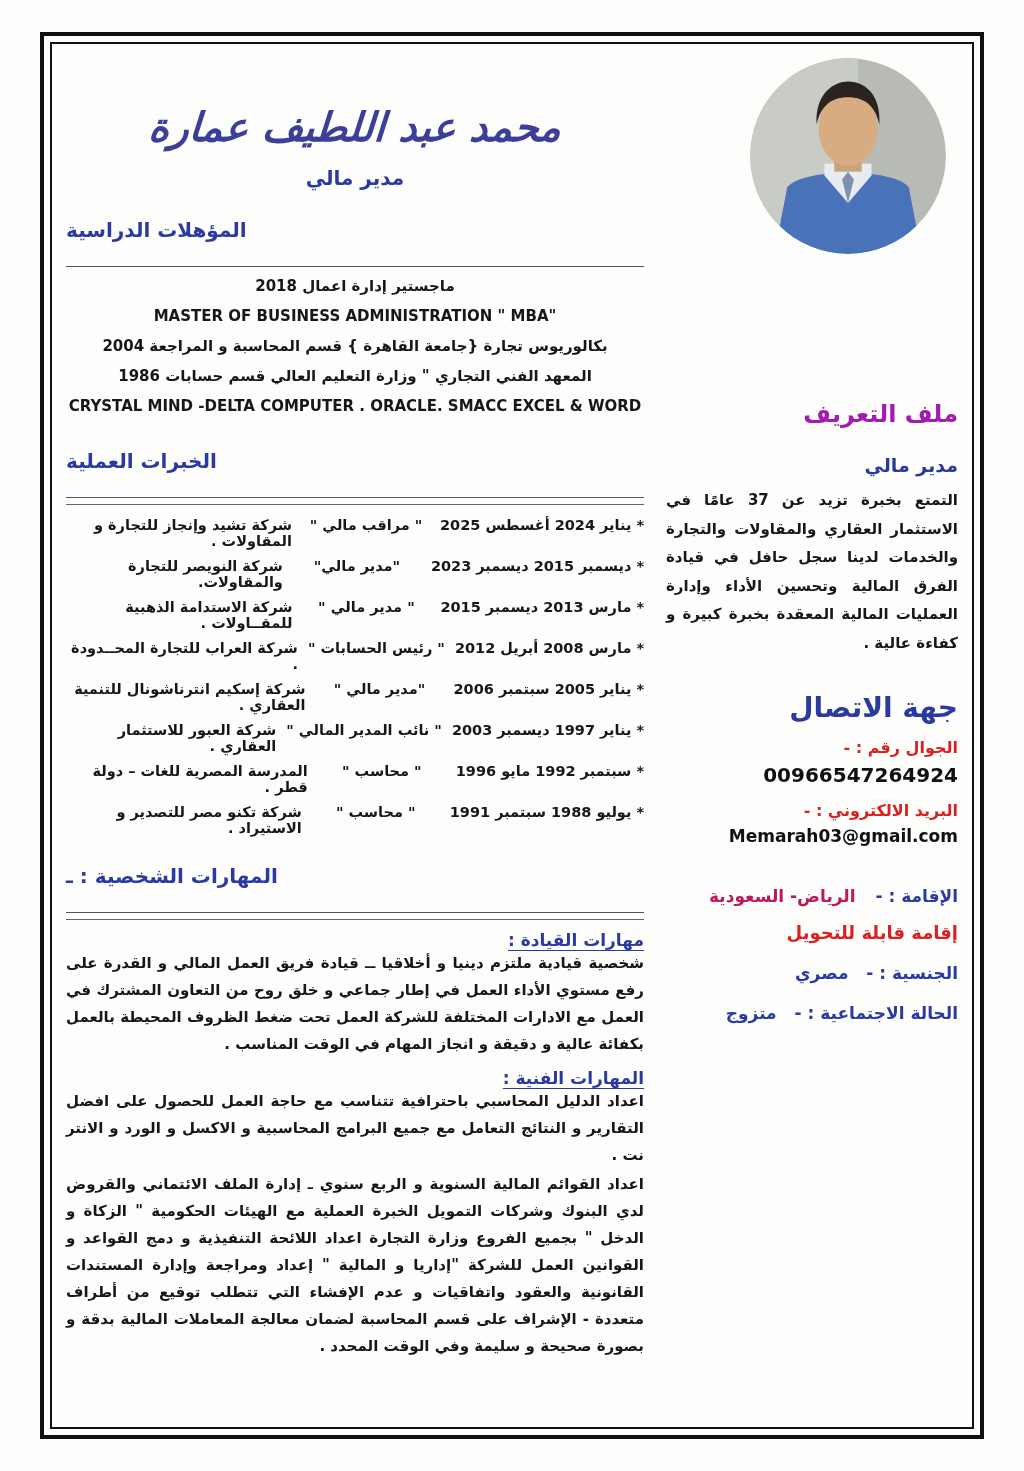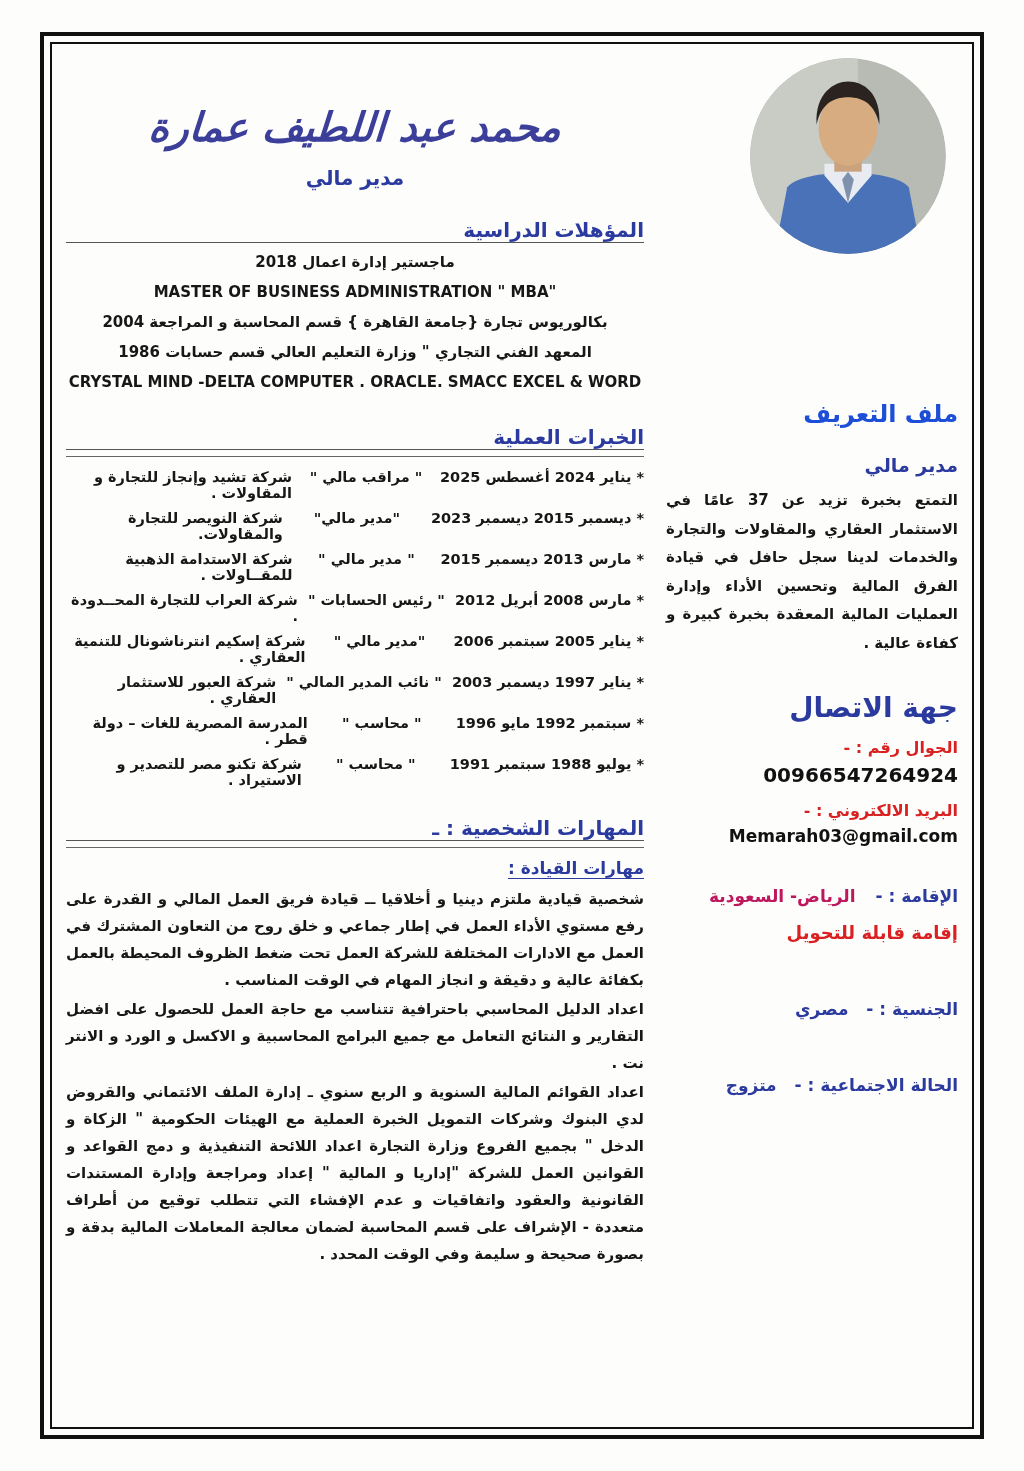--- a/index.html
+++ b/index.html
@@ -22,57 +22,57 @@
   
   .name-script {
     margin-top:54px; text-align:center; color:#3c3f99; font-size:40px;
     font-weight:bold; font-style:italic; transform:skewX(-4deg); letter-spacing:1px;
   }
   .job-title { margin-top:16px; text-align:center; color:#2b3a9e; font-size:20px; font-weight:bold; }
 
   
   .sec-head {
     margin-top:28px; color:#2b3a9e; font-size:20px; font-weight:bold;
-    text-align:right; padding-bottom:0; border-bottom:1.5px solid #555;
+    text-align:left; padding-bottom:24px; border-bottom:1.5px solid #555;
   }
   .rule2 { border:none; border-top:1.2px solid #666; margin:6px 0 0 0; }
   .sub-head {
     margin-top:10px; color:#2b3a9e; font-size:17px; font-weight:bold; text-align:right;
     text-decoration:underline; text-underline-offset:4px;
   }
 
   
   .qual-list { margin-top:4px; }
   .qual-line { text-align:center; font-size:15px; font-weight:bold; line-height:2.0; }
 
   
   .exp-list { margin-top:12px; }
   .exp-row { display:flex; gap:10px; font-size:14.5px; font-weight:bold; margin-bottom:9px; align-items:baseline; }
   .exp-dates { min-width:178px; white-space:nowrap; }
   .exp-role  { min-width:128px; text-align:center; white-space:nowrap; }
   .exp-company { flex:1; }
 
   
-  .para { margin-top:8px; font-size:15px; font-weight:bold; line-height:1.8; text-align:justify; }
+  .para { margin-top:0; font-size:15px; font-weight:bold; line-height:1.8; text-align:justify; }
   .para + .para { margin-top:2px; }
 
   
   .photo-wrap { width:196px; height:196px; margin:4px 12px 0 auto; border-radius:50%; overflow:hidden; }
-  .side-title { margin-top:146px; color:#1d4ed8; font-size:24px; font-weight:bold; }
+  .side-title { margin-top:146px; color:#a21caf; font-size:24px; font-weight:bold; }
   .side-subtitle { margin-top:26px; color:#2b3a9e; font-size:19px; font-weight:bold; }
   .side-text { margin-top:10px; font-size:15px; font-weight:bold; line-height:1.9; text-align:justify; }
   .contact-title { margin-top:34px; color:#2b3a9e; font-size:28px; font-weight:bold; }
   .red-label { margin-top:14px; color:#d92121; font-size:16px; font-weight:bold; }
   .phone-number { margin-top:6px; font-size:20px; font-weight:bold; color:#111; }
   .email-value { margin-top:6px; font-size:17px; font-weight:bold; color:#111; }
   .residence-row { margin-top:40px; font-size:17px; font-weight:bold; }
   .residence-row .lbl { color:#2b3a9e; }
   .residence-row .val { color:#be185d; margin-right:14px; }
   .residence-note { margin-top:16px; color:#d92121; font-size:18px; font-weight:bold; padding-left:24px; }
-  .blue-row { margin-top:56px; color:#2b3a9e; font-size:17px; font-weight:bold; }
+  .blue-row { margin-top:20px; color:#2b3a9e; font-size:17px; font-weight:bold; }
   .blue-row .val { margin-right:12px; }
 </style>
 </head>
 <body>
 
 <div class="page">
   <div class="frame">
     <div class="frame-inner">
       <div class="columns" dir="rtl">
 
@@ -182,20 +182,21 @@
               <span class="exp-company">شركة تكنو مصر للتصدير و الاستيراد .</span>
             </div>
           </div>
 
           <div class="sec-head">المهارات الشخصية : ـ</div>
           <hr class="rule2">
 
           <div class="sub-head">مهارات القيادة :</div>
           <div class="para">شخصية قيادية ملتزم دينيا و أخلاقيا ــ قيادة فريق العمل المالي و القدرة على رفع مستوي الأداء العمل في إطار جماعي و خلق روح من التعاون المشترك في العمل مع الادارات المختلفة للشركة العمل تحت ضغط الظروف المحيطة بالعمل بكفائة عالية و دقيقة و انجاز المهام في الوقت المناسب .</div>
 
+          <div class="sub-head">المهارات الفنية :</div>
           <div class="para">اعداد الدليل المحاسبي باحترافية تتناسب مع حاجة العمل للحصول على افضل التقارير و النتائج التعامل مع جميع البرامج المحاسبية و الاكسل و الورد و الانتر نت .</div>
           <div class="para">اعداد القوائم المالية السنوية و الربع سنوي ـ إدارة الملف الائتماني والقروض لدي البنوك وشركات التمويل الخبرة العملية مع الهيئات الحكومية " الزكاة و الدخل " بجميع الفروع وزارة التجارة  اعداد اللائحة التنفيذية و دمج القواعد و القوانين العمل للشركة "إداريا و المالية " إعداد ومراجعة وإدارة المستندات القانونية والعقود واتفاقيات و عدم الإفشاء التي تتطلب توقيع من أطراف متعددة - الإشراف على قسم المحاسبة لضمان معالجة المعاملات المالية بدقة و بصورة صحيحة و سليمة وفي الوقت المحدد .</div>
 
         </main>
       </div>
     </div>
   </div>
 </div>
 
 </body></html>

